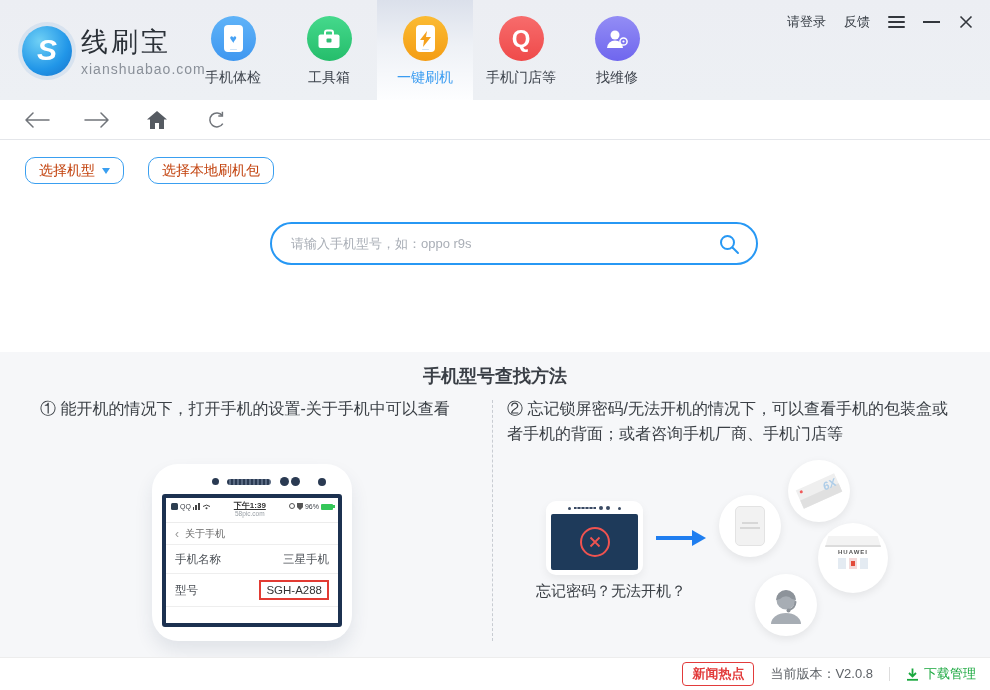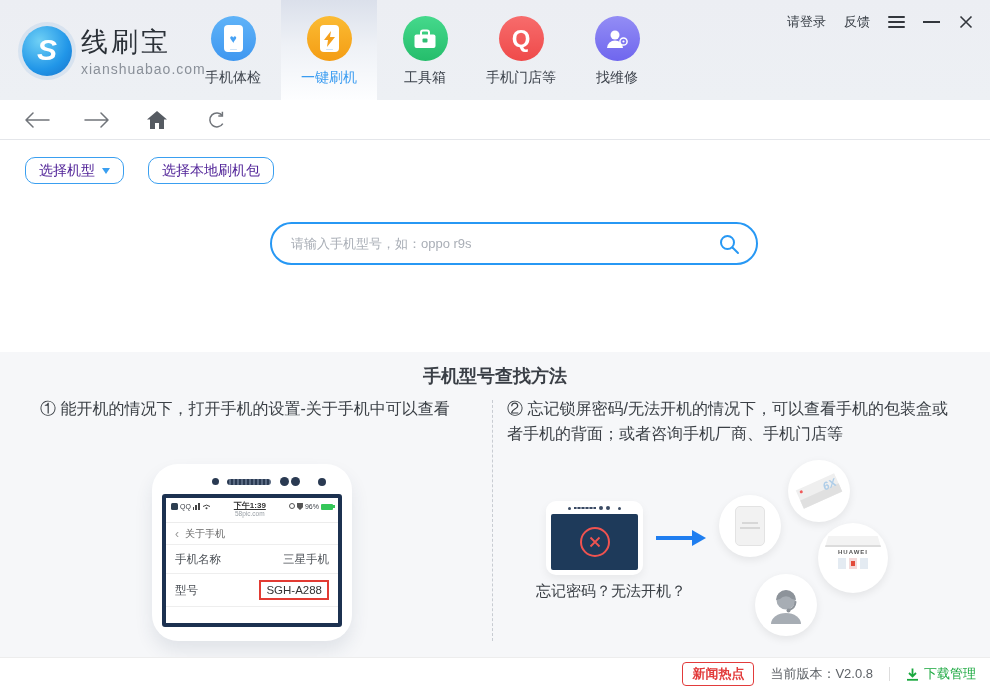--- a/index.html
+++ b/index.html
@@ -38,21 +38,21 @@
   .hamburger { display:flex; flex-direction:column; gap:3px; cursor:pointer; padding:2px 0; }
   .hamburger i { display:block; width:17px; height:2px; background:#33373d; border-radius:1px; }
   .min-btn { width:17px; height:2.2px; background:#33373d; cursor:pointer; }
 
   
   .toolbar { position:absolute; top:100px; left:0; width:990px; height:40px; background:#fff; border-bottom:1px solid #e4e6ea; display:flex; align-items:center; gap:34px; padding-left:24px; }
   .tool-btn { width:26px; height:24px; display:flex; align-items:center; justify-content:center; cursor:pointer; }
 
   
   .actions-row { position:absolute; top:157px; left:25px; display:flex; gap:24px; }
-  .blue-btn { height:27px; padding:0 13px; border:1px solid #3a9ff0; border-radius:10px; background:#fff; color:#4c1d95; font-size:14px; display:flex; align-items:center; gap:7px; cursor:pointer; }
+  .blue-btn { height:27px; padding:0 13px; border:1px solid #3a9ff0; border-radius:10px; background:#fff; color:#c2410c; font-size:14px; display:flex; align-items:center; gap:7px; cursor:pointer; }
   .caret { width:0; height:0; border-left:4.5px solid transparent; border-right:4.5px solid transparent; border-top:6px solid #3a9ff0; }
 
   
   .search-box { position:absolute; top:222px; left:270px; width:488px; height:43px; border:2px solid #2798f4; border-radius:22px; background:#fff; display:flex; align-items:center; padding:0 16px 0 19px; }
   .search-box input { flex:1; border:none; outline:none; font-size:13px; color:#444; font-family:"Liberation Sans", sans-serif; background:transparent; }
   .search-box input::placeholder { color:#a9aeb6; }
   .search-icon { cursor:pointer; display:flex; }
 
   
   .guide { position:absolute; top:352px; left:0; width:990px; height:305px; background:#f6f7f9; }
@@ -147,39 +147,39 @@
 
     <div class="nav">
       <div class="tab">
         <div class="icon-circle ic-blue">
           <div class="mini-phone">
               <span class="heart">♥</span>
             </div>
         </div>
         <div class="tab-label">手机体检</div>
       </div>
-      <div class="tab active">
-        <div class="icon-circle ic-orange">
-          <div class="mini-phone">
-            <svg width="11" height="16" viewBox="0 0 11 16">
-              <polygon points="7,0 0,9 4,9 3,16 11,6 6,6" fill="#f5a11c"></polygon>
-            </svg>
-          </div>
-        </div>
-        <div class="tab-label">一键刷机</div>
-      </div>
       <div class="tab">
         <div class="icon-circle ic-green">
           <svg width="24" height="22" viewBox="0 0 24 22">
             <path d="M8 7 V4.5 a2 2 0 0 1 2-2 h4 a2 2 0 0 1 2 2 V7" stroke="#fff" stroke-width="2" fill="none"></path>
             <rect x="1.5" y="6.5" width="21" height="13.5" rx="2" fill="#fff"></rect>
             <rect x="9.5" y="10.5" width="5" height="4" rx="1" fill="#2fbd74"></rect>
           </svg>
         </div>
         <div class="tab-label">工具箱</div>
+      </div>
+      <div class="tab active">
+        <div class="icon-circle ic-orange">
+          <div class="mini-phone">
+            <svg width="11" height="16" viewBox="0 0 11 16">
+              <polygon points="7,0 0,9 4,9 3,16 11,6 6,6" fill="#f5a11c"></polygon>
+            </svg>
+          </div>
+        </div>
+        <div class="tab-label">一键刷机</div>
       </div>
       <div class="tab">
         <div class="icon-circle ic-red">
           <span class="q-letter">Q</span>
         </div>
         <div class="tab-label">手机门店等</div>
       </div>
       <div class="tab">
         <div class="icon-circle ic-purple">
           <svg width="26" height="24" viewBox="0 0 26 24">

